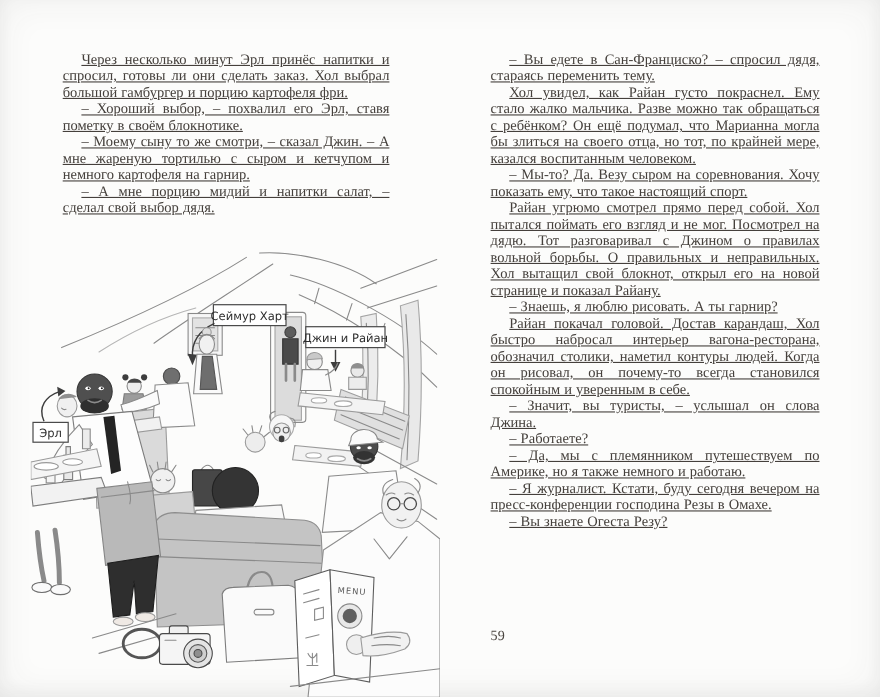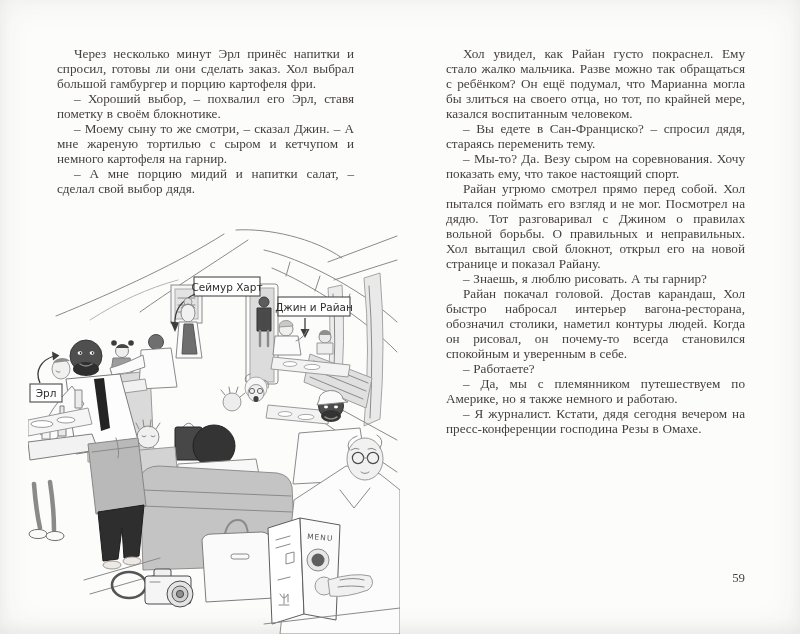--- a/index.html
+++ b/index.html
@@ -9,26 +9,27 @@
     font-family:"Liberation Serif","DejaVu Serif",serif;
   }
   .edge-shade{position:absolute;inset:0;pointer-events:none;
     box-shadow:inset 0 0 34px rgba(60,55,50,.07), inset 0 -6px 14px rgba(60,55,50,.05);}
   .text-block{position:absolute;}
   .text-block p{
     margin:0;text-indent:17px;text-align:justify;
     font-size:13.2px;line-height:15px;
     -webkit-hyphens:auto;hyphens:auto;
     word-spacing:.4px;
+    text-decoration:underline;
   }
   .left-col{left:57px;top:46px;width:297px;}
   .right-col{left:446px;top:46px;width:299px;}
   .page-number{
     position:absolute;left:446px;top:571px;width:299px;
-    text-align:right;font-size:12.8px;color:#4a4540;
+    text-align:left;font-size:12.8px;color:#4a4540;
   }
   .illustration{position:absolute;left:28px;top:228px;width:372px;height:406px;}
   
   .sk{stroke:#8a8a8a;fill:none;stroke-linecap:round;stroke-linejoin:round;}
   .lbl-box{fill:#ffffff;stroke:#4a4a4a;stroke-width:1.1;}
   .lbl-txt{font-family:"DejaVu Sans","Liberation Sans",sans-serif;font-size:10.5px;fill:#2d2d2d;}
   .arrow{stroke:#3d3d3d;stroke-width:1.3;fill:none;}
   .ah{fill:#3d3d3d;stroke:none;}
 </style>
 </head>
@@ -37,29 +38,31 @@
 <div class="edge-shade"></div>
 
 <div class="text-block left-col">
   <p>Через несколько минут Эрл принёс напитки и спросил, готовы ли они сделать заказ. Хол выбрал большой гамбургер и порцию картофеля фри.</p>
   <p>– Хороший выбор, – похвалил его Эрл, ставя пометку в своём блокнотике.</p>
   <p>– Моему сыну то же смотри, – сказал Джин. – А мне жареную тортилью с сыром и кетчупом и немного картофеля на гарнир.</p>
   <p>– А мне порцию мидий и напитки салат, – сделал свой выбор дядя.</p>
 </div>
 
 <div class="text-block right-col">
+  <p>– Вы едете в Сан-Франциско? – спросил дядя, стараясь переменить тему.</p>
   <p>Хол увидел, как Райан густо покраснел. Ему стало жалко мальчика. Разве можно так обращаться с ребёнком? Он ещё подумал, что Марианна могла бы злиться на своего отца, но тот, по крайней мере, казался воспитанным человеком.</p>
-  <p>– Вы едете в Сан-Франциско? – спросил дядя, стараясь переменить тему.</p>
   <p>– Мы-то? Да. Везу сыром на соревнования. Хочу показать ему, что такое настоящий спорт.</p>
   <p>Райан угрюмо смотрел прямо перед собой. Хол пытался поймать его взгляд и не мог. Посмотрел на дядю. Тот разговаривал с Джином о правилах вольной борьбы. О правильных и неправильных. Хол вытащил свой блокнот, открыл его на новой странице и показал Райану.</p>
   <p>– Знаешь, я люблю рисовать. А ты гарнир?</p>
   <p>Райан покачал головой. Достав карандаш, Хол быстро набросал интерьер вагона-ресторана, обозначил столики, наметил контуры людей. Когда он рисовал, он почему-то всегда становился спокойным и уверенным в себе.</p>
+  <p>– Значит, вы туристы, – услышал он слова Джина.</p>
   <p>– Работаете?</p>
   <p>– Да, мы с племянником путешествуем по Америке, но я также немного и работаю.</p>
-  <p>– Я журналист. Кстати, дядя сегодня вечером на пресс-конференции господина Резы в Омахе.</p>
+  <p>– Я журналист. Кстати, буду сегодня вечером на пресс-конференции господина Резы в Омахе.</p>
+  <p>– Вы знаете Огеста Резу?</p>
 </div>
 
 <div class="page-number">59</div>
 
 <svg class="illustration" viewBox="0 0 372 406">
 
   <g class="sk" stroke-width="1">
     <path d="M196,6 C152,34 92,62 28,88"></path>
     <path d="M220,12 C178,40 140,64 112,84"></path>
     <path d="M208,2 C240,0 286,10 314,30"></path>

